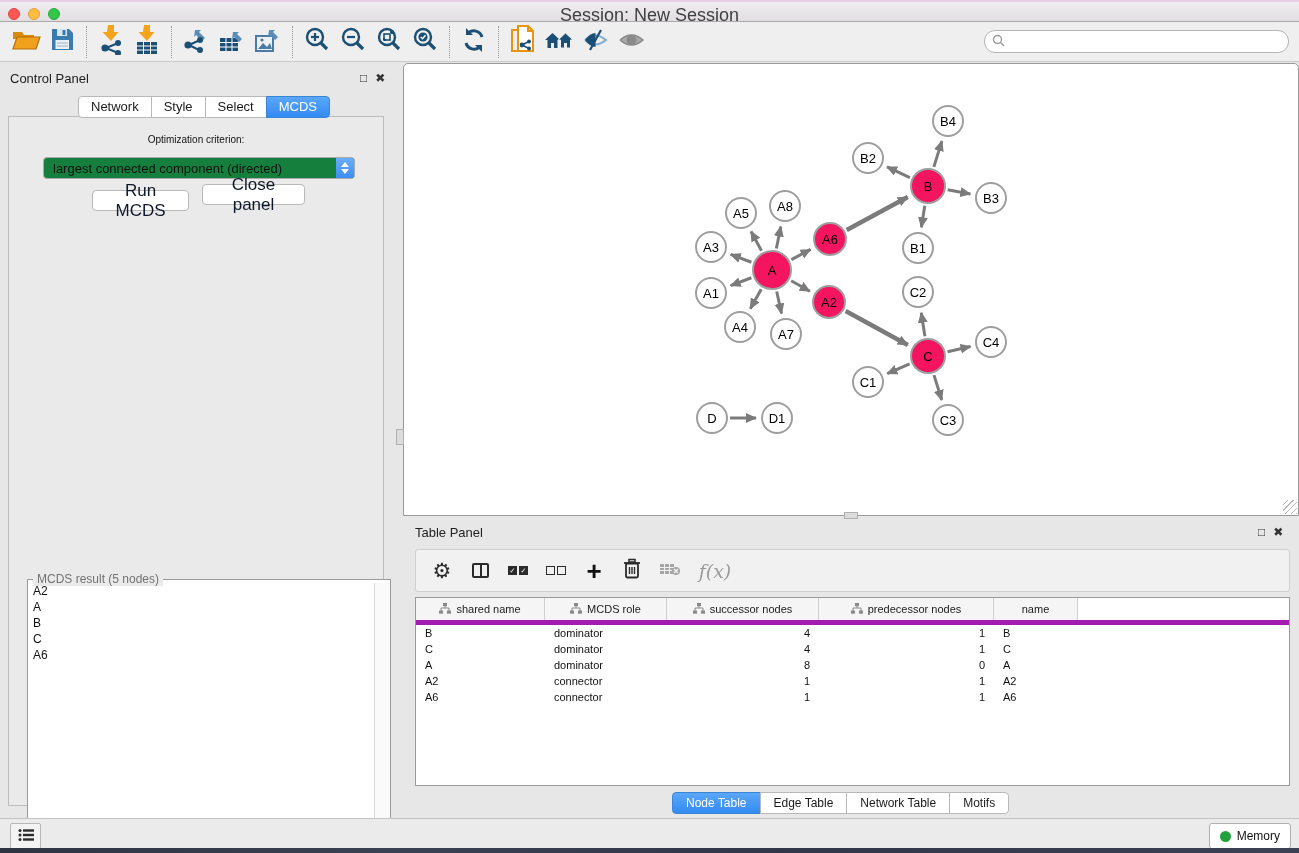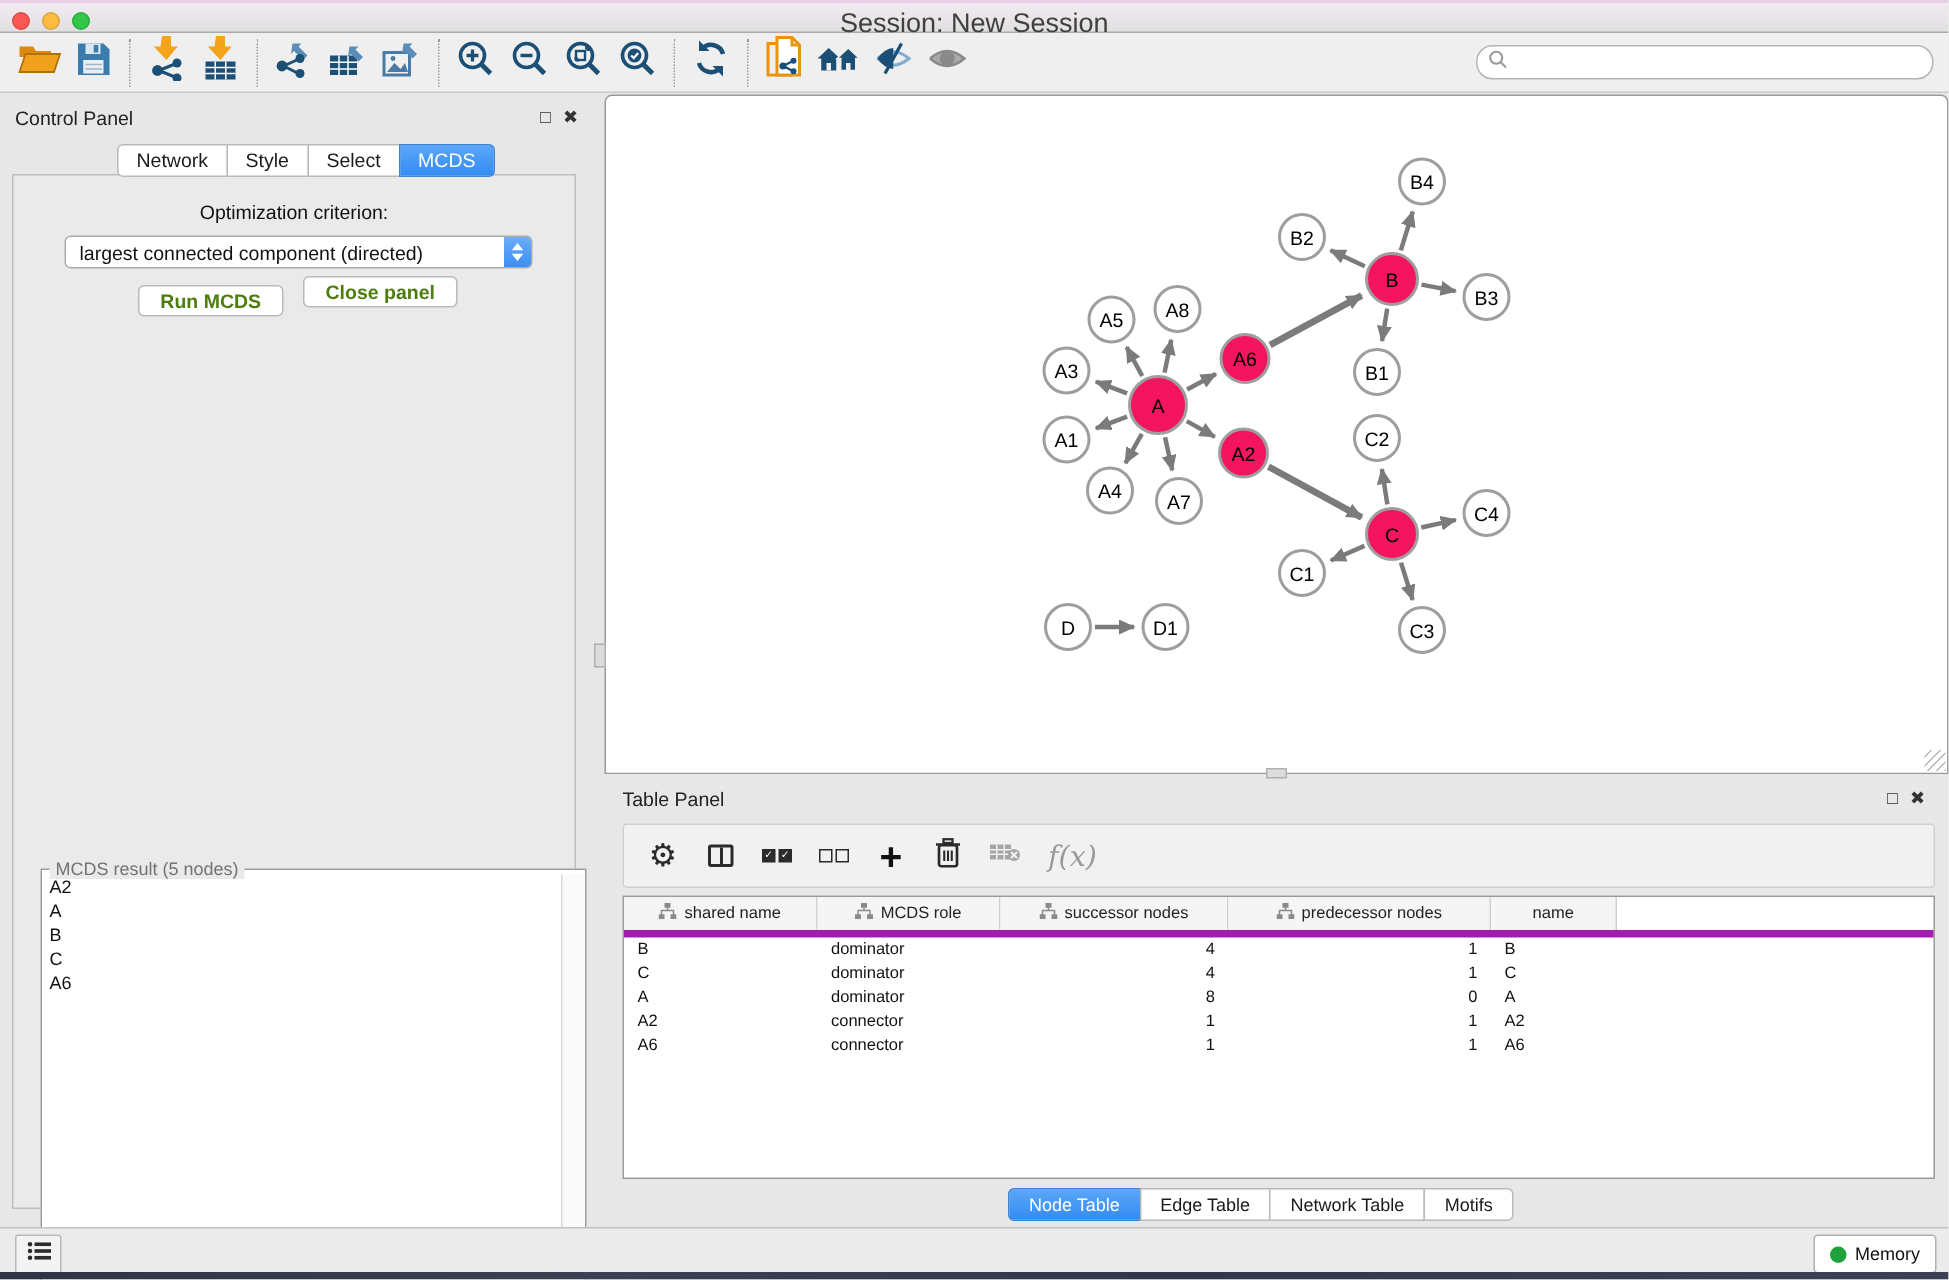--- a/index.html
+++ b/index.html
@@ -30,28 +30,28 @@
   .win-icons{display:flex;gap:8px;align-items:center;font-size:12px;color:#333;}
   .wi{cursor:default;font-weight:bold;}
   .cp-box{left:8px;top:116px;width:376px;height:690px;background:#EAEAEA;border:1px solid #bdbdbd;box-sizing:border-box;}
   .seg{display:flex;}
   .seg-item{height:20px;line-height:20px;background:#fff;border:1px solid #b9b9b9;margin-left:-1px;
             padding:0 12px;font-size:13px;color:#1a1a1a;text-align:center;}
   .seg-item:first-child{border-radius:4px 0 0 4px;margin-left:0;}
   .seg-item:last-child{border-radius:0 4px 4px 0;}
   .seg-item.active{background:linear-gradient(180deg,#5ba7f9,#338bf2);border-color:#3a86d6;color:#fff;}
   .cp-tabs{left:78px;top:96px;}
-  .opt-label{left:8px;top:134px;width:376px;text-align:center;font-size:13px;color:#111;}
-  .dropdown{left:43px;top:157px;width:312px;height:22px;background:#ffffff;border:1px solid #ababab;
+  .opt-label{left:8px;top:134px;width:376px;text-align:center;font-size:10px;color:#111;}
+  .dropdown{left:43px;top:157px;width:312px;height:22px;background:#15803d;border:1px solid #ababab;
             border-radius:4px;box-sizing:border-box;display:flex;align-items:center;}
   .dd-text{flex:1;font-size:13px;color:#111;padding-left:9px;white-space:nowrap;overflow:hidden;}
   .dd-step{width:18px;height:20px;border-radius:0 3px 3px 0;background:linear-gradient(180deg,#6cadfa,#3b8ef5);
            display:flex;flex-direction:column;align-items:center;justify-content:center;gap:2px;}
-  .btn{height:21px;background:#fff;border:1px solid #b9b9b9;border-radius:4px;font-size:13px;color:#4d7c0f;
-       display:inline-flex;align-items:center;justify-content:center;box-sizing:border-box;font-weight:bold;}
+  .btn{height:21px;background:#fff;border:1px solid #b9b9b9;border-radius:4px;font-size:17px;color:#0f172a;
+       display:inline-flex;align-items:center;justify-content:center;box-sizing:border-box;}
   .run-btn{left:92px;top:190px;width:97px;}
   .close-btn{left:202px;top:184px;width:103px;}
   .groupbox{left:18px;top:462px;width:364px;height:336px;border:1px solid #9a9a9a;background:#fff;box-sizing:border-box;}
   .gb-legend{position:absolute;top:-8px;left:5px;background:#EAEAEA;padding:0 4px;font-size:12px;color:#737373;}
   .gb-list{position:absolute;left:1px;top:3px;right:15px;bottom:1px;overflow:hidden;font-size:12px;color:#111;}
   .gb-item{height:16px;line-height:16px;padding-left:4px;}
   .gb-scroll{position:absolute;top:3px;right:1px;width:14px;bottom:1px;background:#fafafa;border-left:1px solid #d9d9d9;}
   
   .netwin{left:403px;top:63px;width:896px;height:453px;background:#fff;border:1px solid #9a9a9a;
           border-radius:5px 5px 0 0;box-sizing:border-box;}

